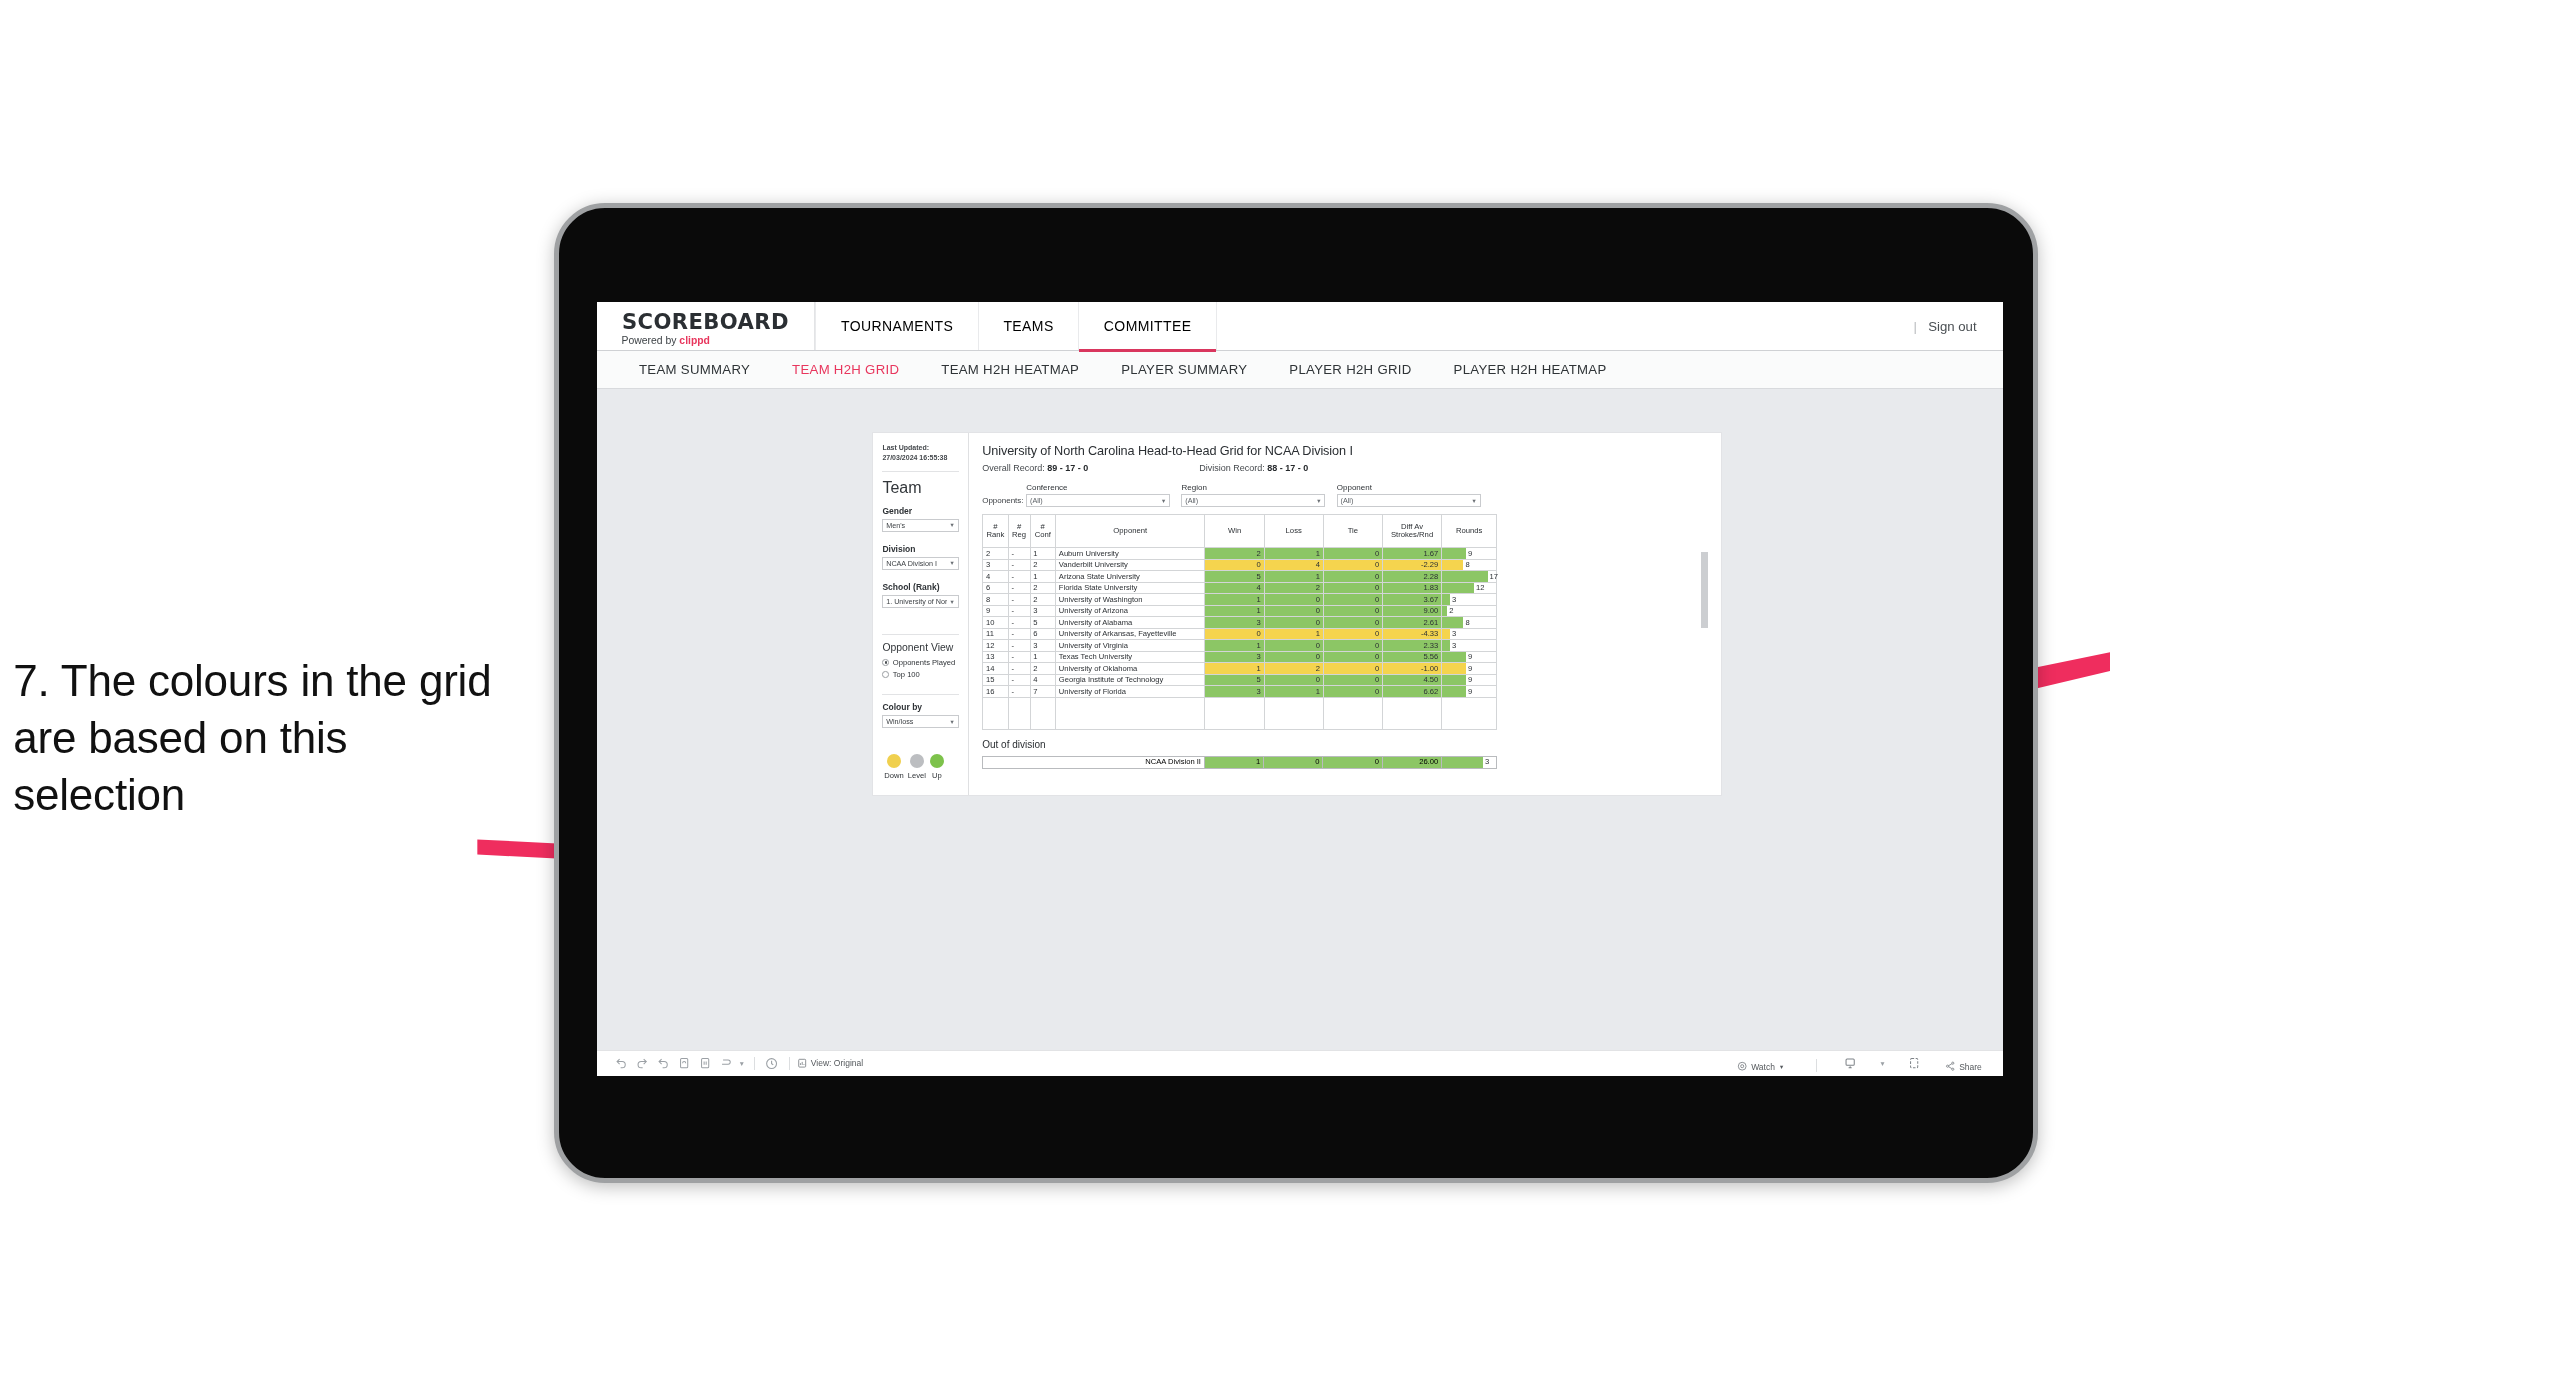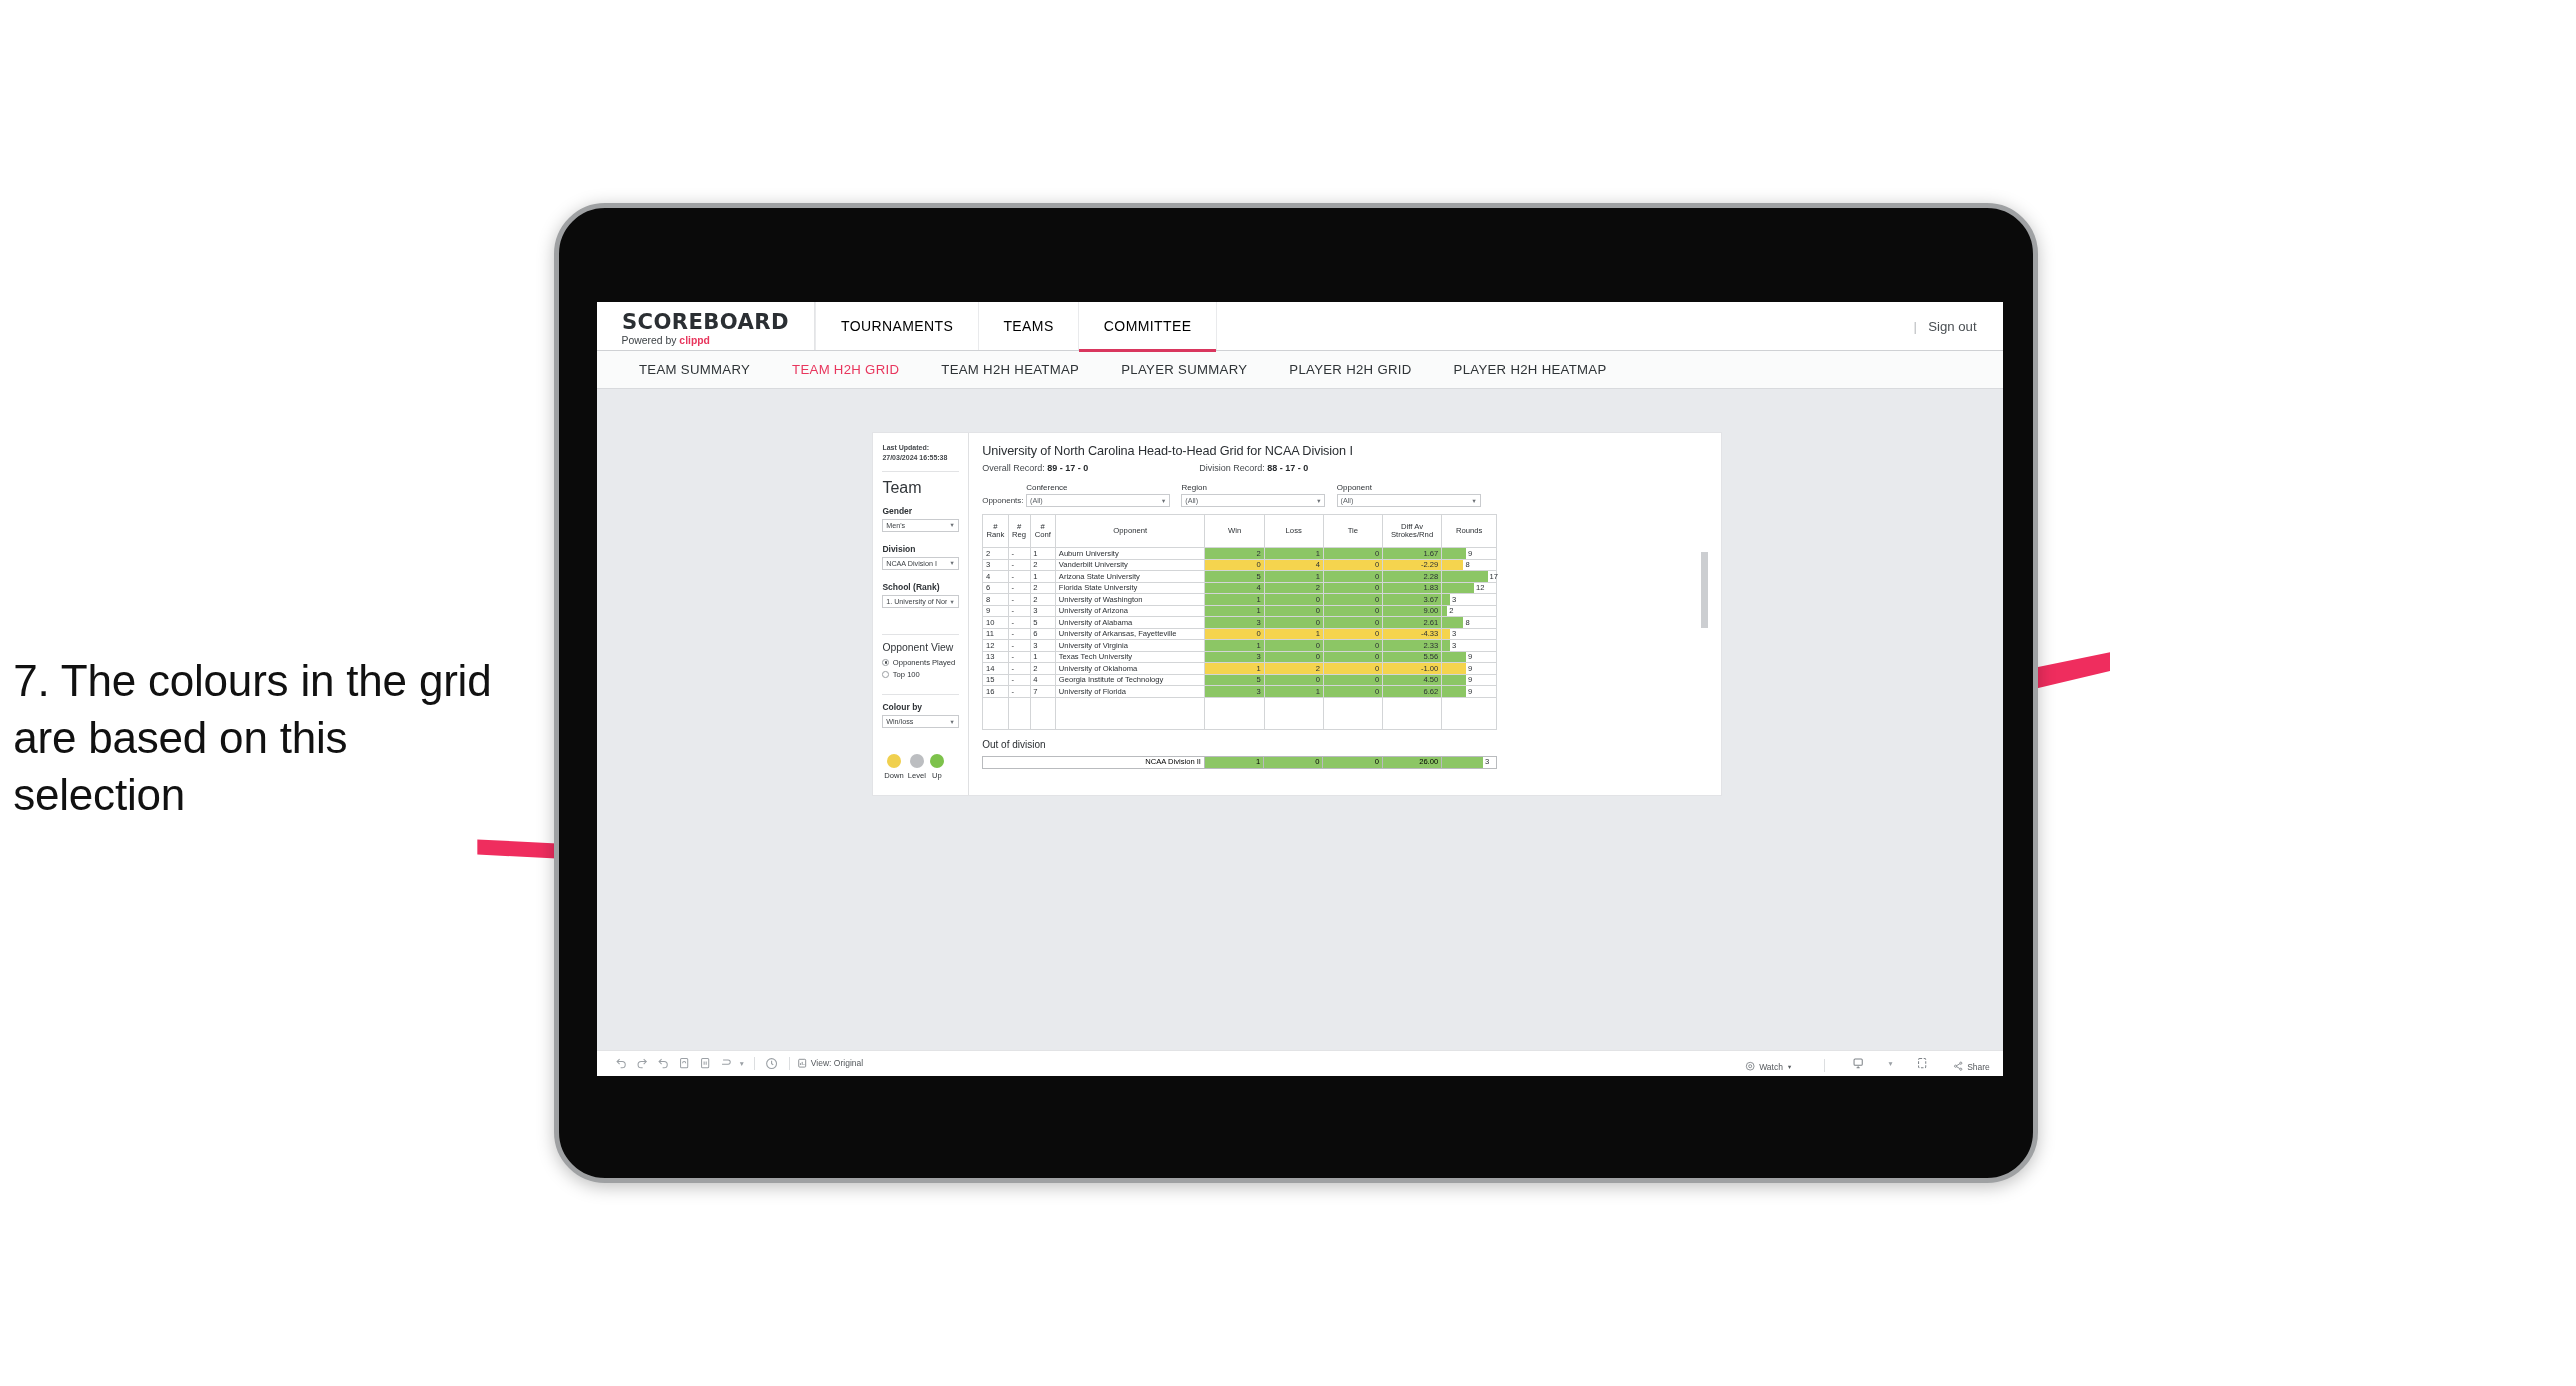--- a/index.html
+++ b/index.html
@@ -685,21 +685,21 @@
                   <rect x="4" y="4" width="16" height="12" rx="2"></rect>
                   <path d="M12 18v3M9 21h6"></path>
                 </svg>
             </div>
             <div class="tb-ico" style="width:11.3px;font-size:6.6px;">▼</div>
             <div class="tb-ico">
               <svg width="12.3" height="12.3" viewBox="0 0 24 24" fill="none" stroke="#7d8287" stroke-width="2" stroke-dasharray="5 3">
                   <rect x="5" y="3" width="14" height="18" rx="2"></rect>
                 </svg>
             </div>
-            <div class="tb-text" style="margin-left:3.8px;margin-right:0;">
+            <div class="tb-text" style="margin-left:3.8px;margin-right:8px;">
               <svg width="10.4" height="10.4" viewBox="0 0 24 24" fill="none" stroke="#7d8287" stroke-width="2">
                   <circle cx="18" cy="5" r="2.5"></circle>
                   <circle cx="6" cy="12" r="2.5"></circle>
                   <circle cx="18" cy="19" r="2.5"></circle>
                   <path d="M8.3 10.8l7.4-4.3M8.3 13.2l7.4 4.3"></path>
                 </svg>
               <span>Share</span>
             </div>
           </div>
         </div>

